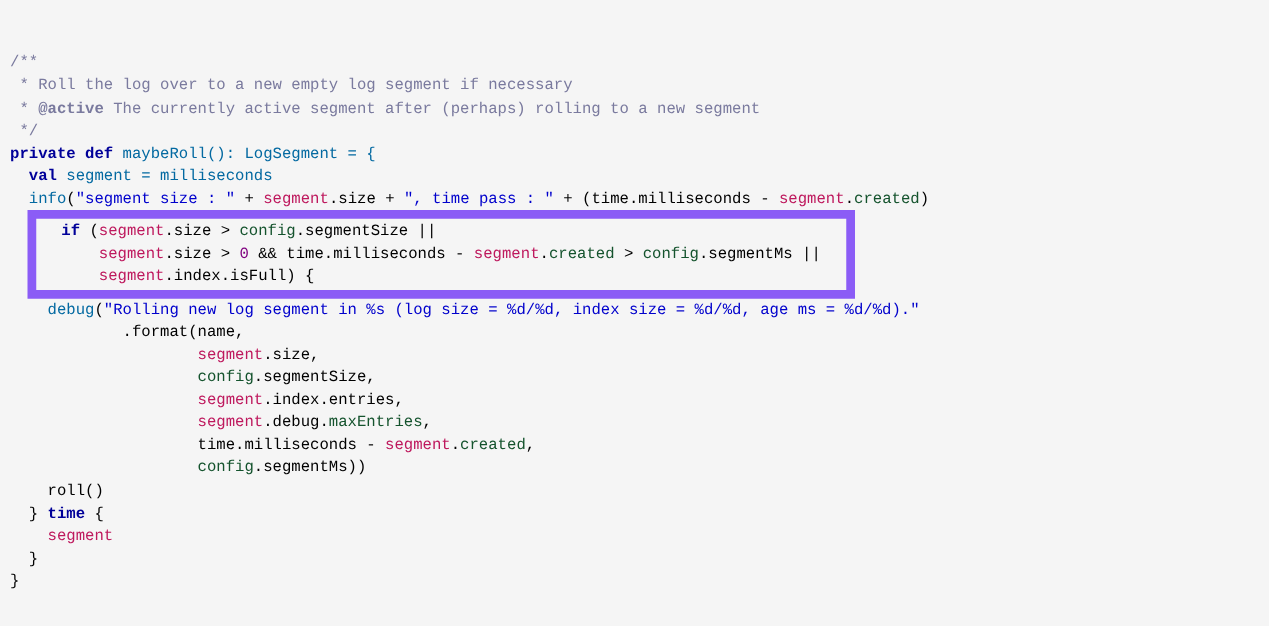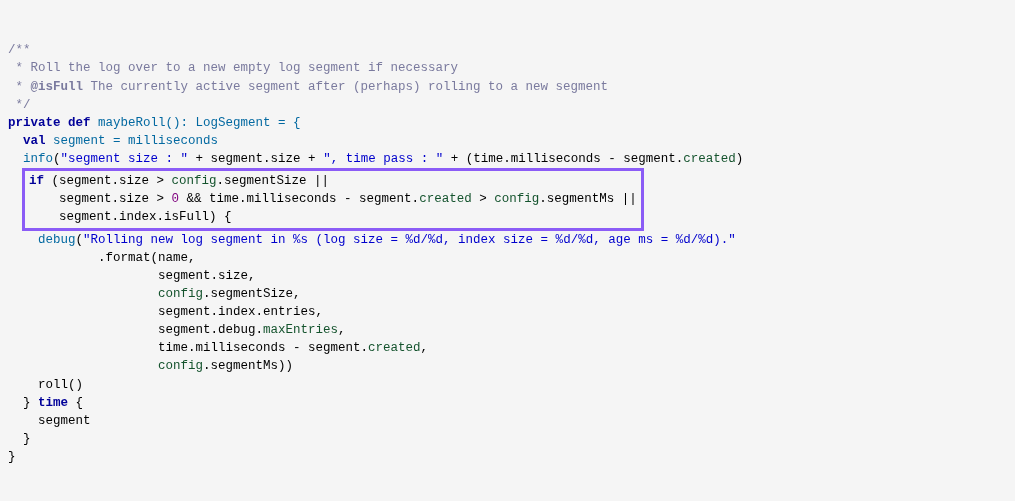--- a/index.html
+++ b/index.html
@@ -9,37 +9,37 @@
     font-family: "Courier New", Courier, monospace;
     font-size: 12.5px;
     line-height: 1.45;
     color: #000;
     white-space: pre;
   }
   .c-comment { color: #7a7a9e; }
   .c-tag     { color: #7a7a9e; font-weight: bold; }
   .c-kw      { color: #000099; font-weight: bold; font-family: Liberation Mono, monospace; }
   .c-def     { color: #0369a1; }
-  .c-teal    { color: #000000; }
+  .c-teal    { color: #be185d; }
   .c-str     { color: #0000cc; }
   .c-num     { color: #7f007f; }
   .c-red     { color: #14532d; }
   .hlbox {
-    border: 3px solid #8b5cf6;
-    padding: 1px 4px;
+    border: 7px solid #8b5cf6;
+    padding: 1px 20px;
     margin: 0 0 0 14px;
     display: inline-block;
   }
 </style>
 </head>
 <body>
 
 <div><span class="c-comment">/**</span>
 <span class="c-comment"> * Roll the log over to a new empty log segment if necessary</span>
-<span class="c-comment"> * </span><span class="c-tag">@isFull</span><span class="c-comment"> The currently active segment after (perhaps) rolling to a new segment</span>
+<span class="c-comment"> * </span><span class="c-tag">@active</span><span class="c-comment"> The currently active segment after (perhaps) rolling to a new segment</span>
 <span class="c-comment"> */</span>
 <span class="c-kw">private</span> <span class="c-kw">def</span><span class="c-def"> maybeRoll(): LogSegment = {</span>
   <span class="c-kw">val</span><span class="c-def"> segment = milliseconds</span>
   <span class="c-def">info</span><span>(</span><span class="c-str">"segment size : "</span><span> + </span><span class="c-teal">segment</span><span>.size + </span><span class="c-str">", time pass : "</span><span> + (time.milliseconds - </span><span class="c-teal">segment</span><span>.</span><span class="c-red">created</span><span>)</span>
 <span class="hlbox"><span class="c-kw">if</span><span> (</span><span class="c-teal">segment</span><span>.size &gt; </span><span class="c-red">config</span><span>.segmentSize ||</span>
 <span>    </span><span class="c-teal">segment</span><span>.size &gt; </span><span class="c-num">0</span><span> &amp;&amp; time.milliseconds - </span><span class="c-teal">segment</span><span>.</span><span class="c-red">created</span><span> &gt; </span><span class="c-red">config</span><span>.segmentMs ||</span>
 <span>    </span><span class="c-teal">segment</span><span>.index.isFull) {</span></span>
 <span>    </span><span class="c-def">debug</span><span>(</span><span class="c-str">"Rolling new log segment in %s (log size = %d/%d, index size = %d/%d, age ms = %d/%d)."</span>
 <span>            </span><span>.format(name,</span>
 <span>                    </span><span class="c-teal">segment</span><span>.size,</span>

